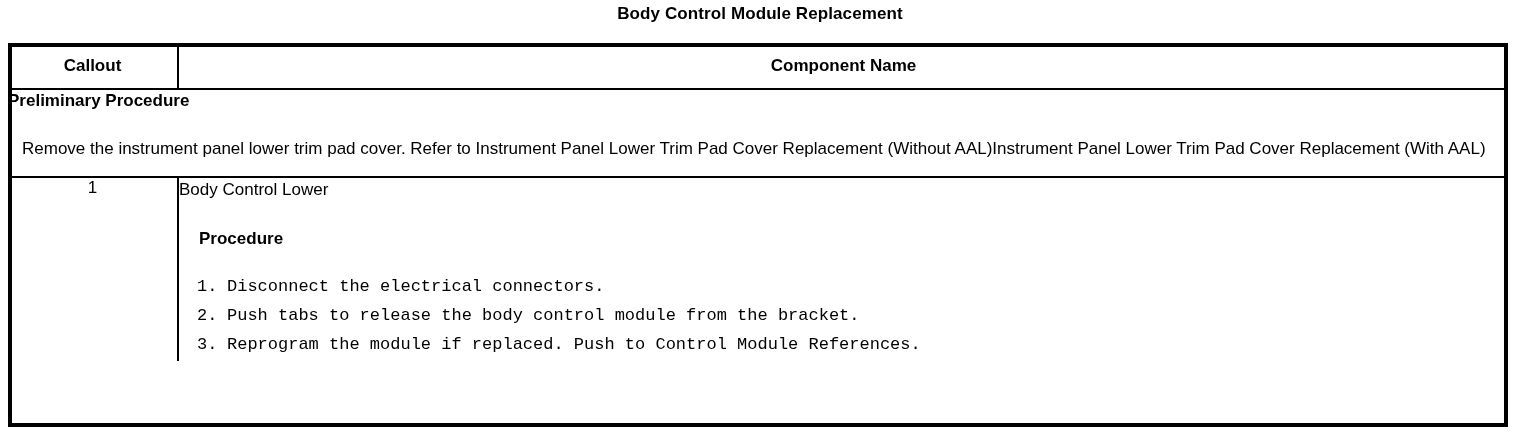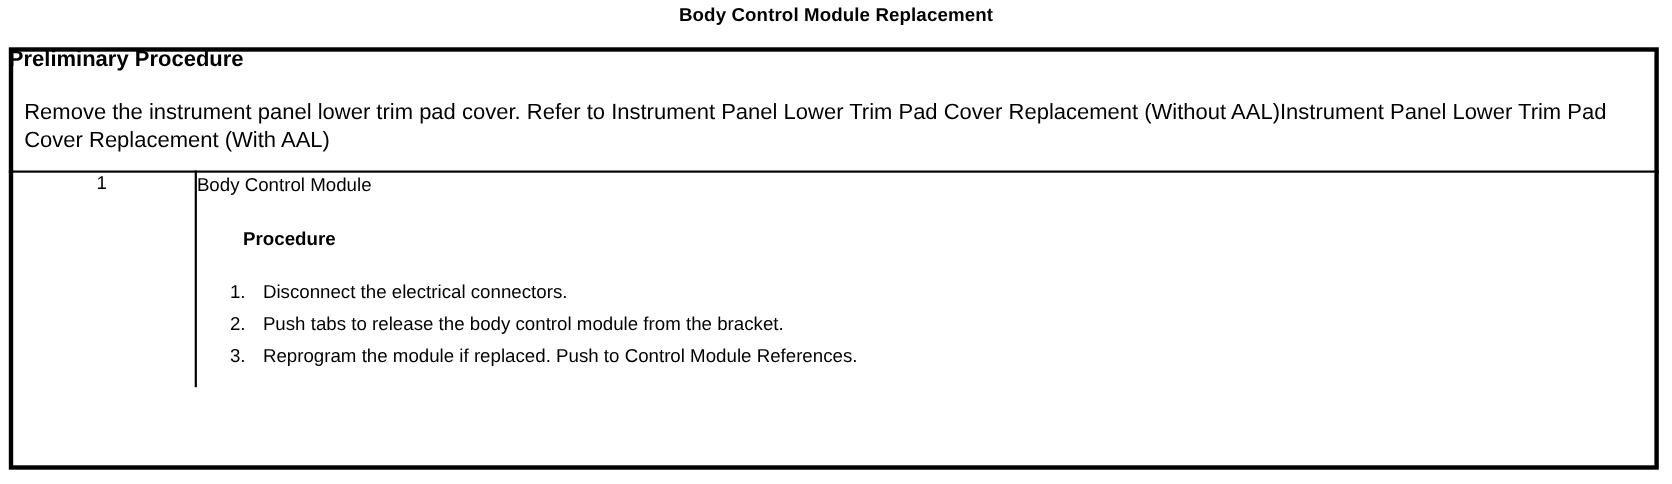--- a/index.html
+++ b/index.html
@@ -89,21 +89,21 @@
     text-align: center;
     font-size: 17px;
     font-weight: bold;
     line-height: 45px;
     white-space: nowrap;
   }
 
   
   .prelim-cell {
     padding: 6px 8px 8px 8px;
-    font-size: 20px;
+    font-size: 17px;
     line-height: 26px;
   }
   .prelim-head {
     font-weight: bold;
     margin: 0 0 24px 0;
     line-height: 22px;
   }
   .prelim-body {
     margin: 14px;
     font-weight: normal;
@@ -123,27 +123,28 @@
     font-size: 17px;
     line-height: 26px;
   }
   .comp-name {
     margin: 0 0 26px 0;
     line-height: 24px;
   }
   .sub-head {
     font-weight: bold;
     margin: 0 0 24px 0;
-    padding-left: 42px;
+    padding-left: 20px;
     line-height: 22px;
   }
   .step-list {
-    margin: 16px;
+    margin: 4px;
     padding: 0;
     list-style: none;
+    font-family: Liberation Mono, monospace;
   }
   .step-list li {
     margin: 0 0 4px 0;
     padding-left: 0;
     line-height: 25px;
     white-space: nowrap;
   }
   .step-num {
     display: inline-block;
     width: 44px;
@@ -161,32 +162,36 @@
 <div id="page">
 
   <div class="doc-title">Body Control Module Replacement</div>
 
   <table class="proc-table">
     <colgroup>
       <col class="col-callout">
       <col class="col-name">
     </colgroup>
     <tbody>
+      <tr>
+        <th class="hdr-cell row-sep vdiv">Callout</th>
+        <th class="hdr-cell row-sep">Component Name</th>
+      </tr>
 
       <tr>
         <td class="prelim-cell row-sep" colspan="2">
           <div class="prelim-head">Preliminary Procedure</div>
           <div class="prelim-body">Remove the instrument panel lower trim pad cover. Refer to Instrument Panel Lower Trim Pad Cover Replacement (Without AAL)Instrument Panel Lower Trim Pad Cover Replacement (With AAL)</div>
         </td>
       </tr>
 
       <tr>
         <td class="callout-cell vdiv">1</td>
         <td class="detail-cell">
-          <div class="comp-name">Body Control Module</div>
+          <div class="comp-name">Body Control Lower</div>
           <div class="sub-head">Procedure</div>
           <ol class="step-list">
             <li>
               <span class="step-num">1.</span><span class="step-txt">Disconnect the electrical connectors.</span>
             </li>
             <li>
               <span class="step-num">2.</span><span class="step-txt">Push tabs to release the body control module from the bracket.</span>
             </li>
             <li>
               <span class="step-num">3.</span><span class="step-txt">Reprogram the module if replaced. Push to Control Module References.</span>

